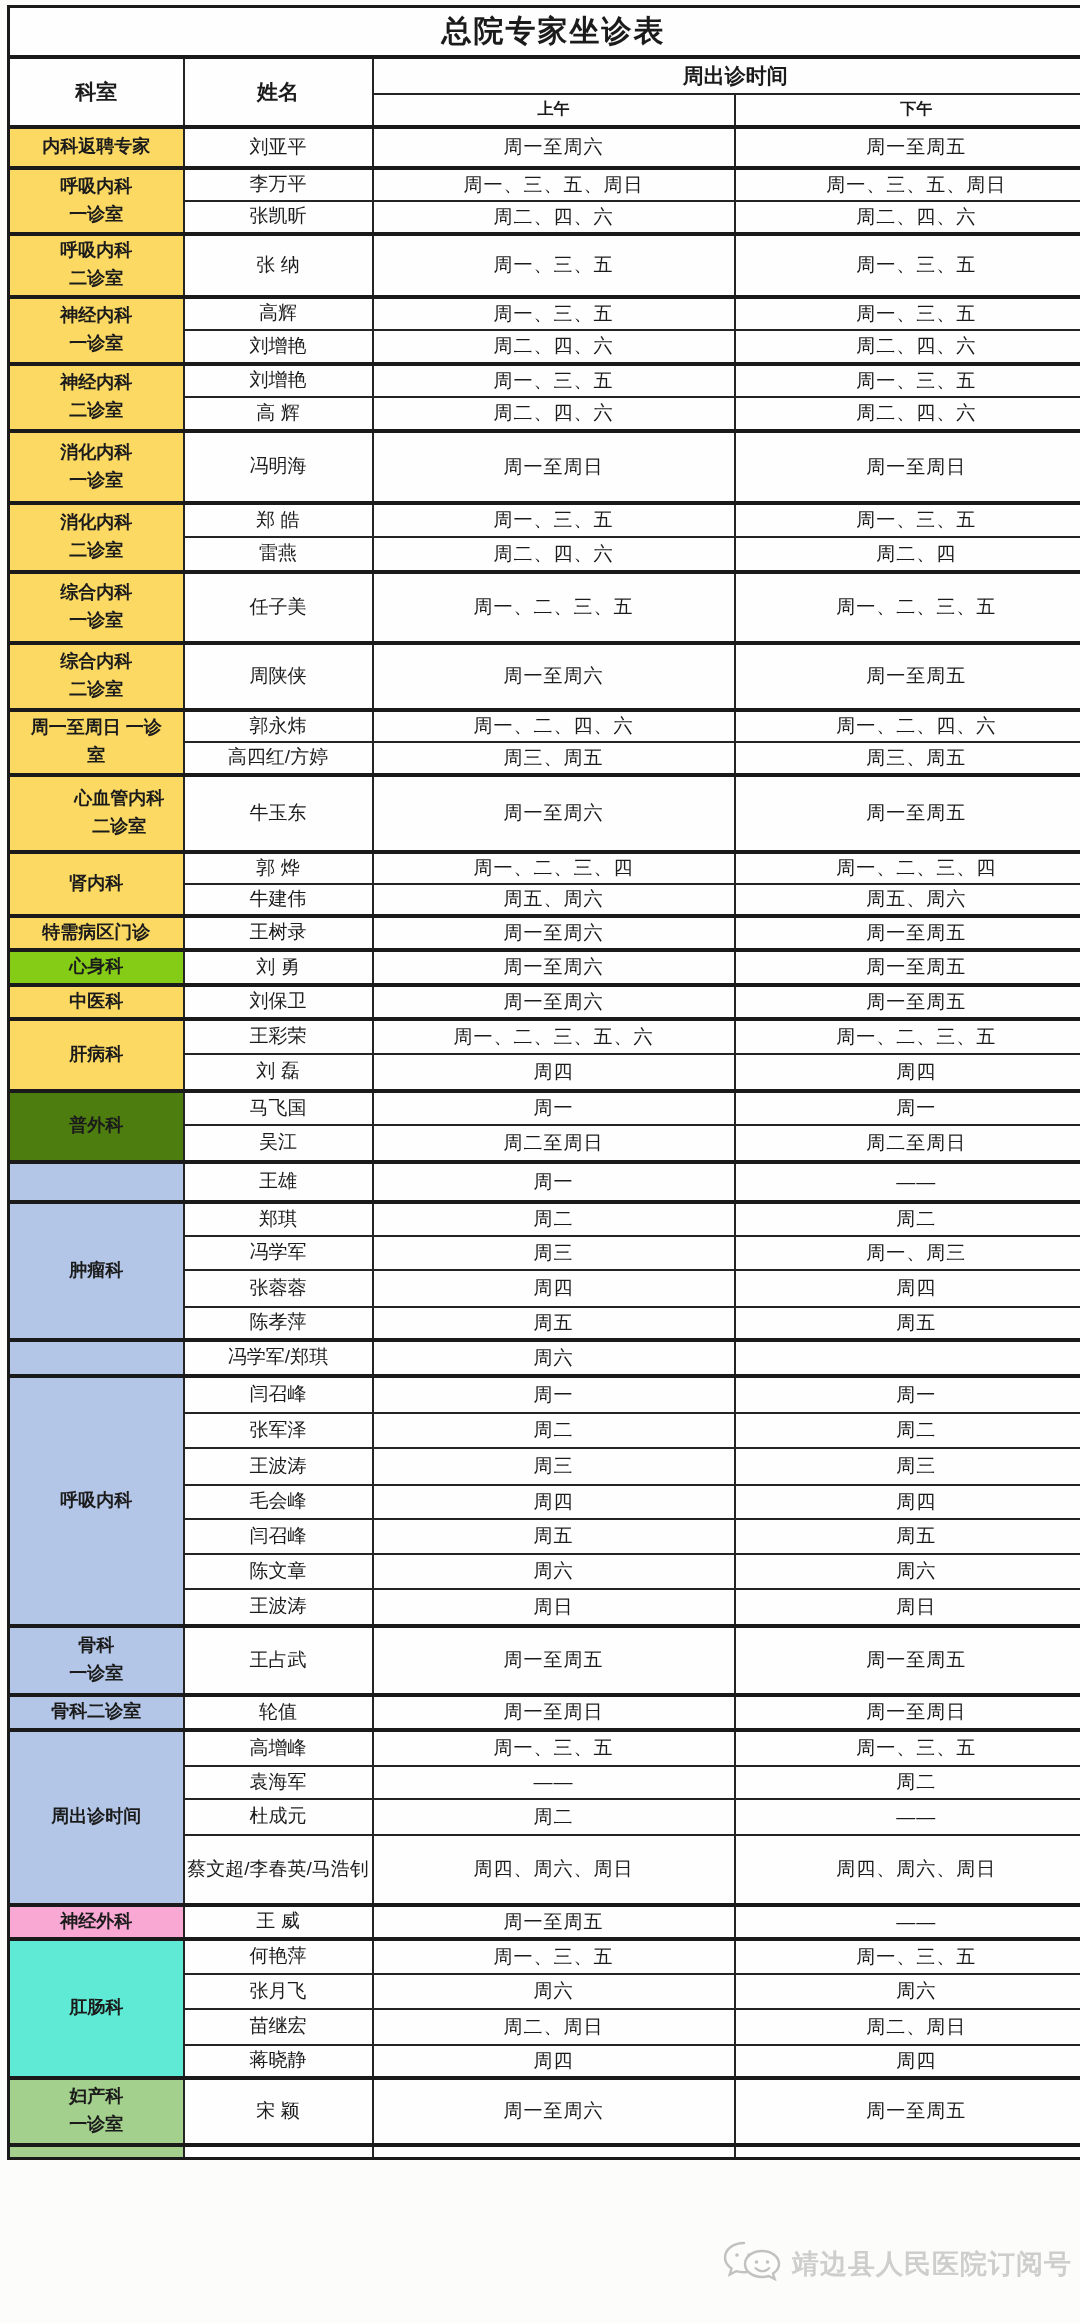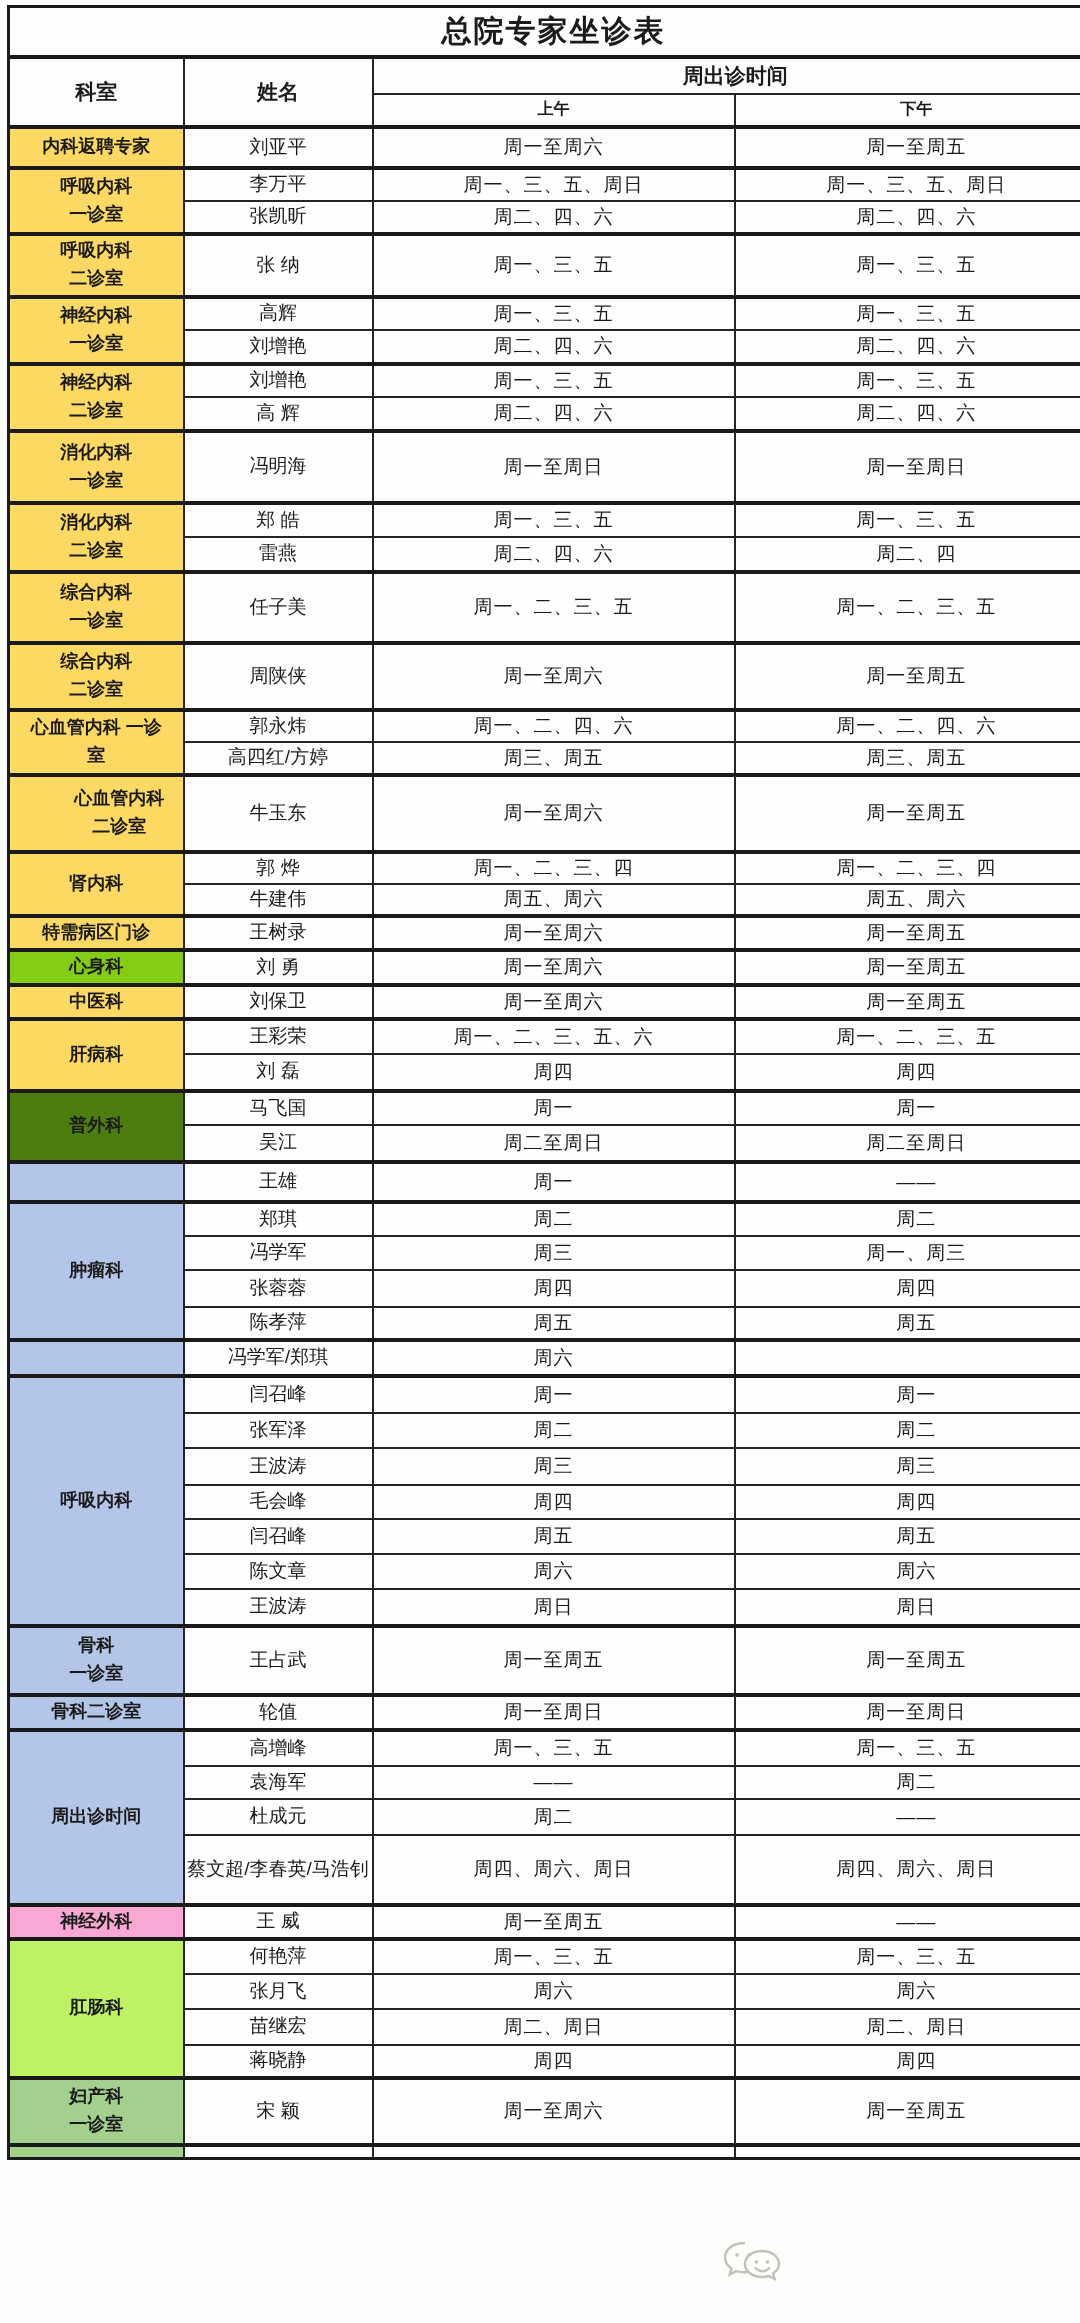--- a/index.html
+++ b/index.html
@@ -143,21 +143,21 @@
         <td class="pm">周一、二、三、五</td>
       </tr>
       <tr class="gs" style="height: 67px;">
         <td rowspan="1" class="dept" style="background: rgb(251, 217, 99);">综合内科
 二诊室</td>
         <td class="name">周陕侠</td>
         <td class="am">周一至周六</td>
         <td class="pm">周一至周五</td>
       </tr>
       <tr class="gs" style="height: 32px;">
-        <td rowspan="2" class="dept" style="background: rgb(251, 217, 99);">心血管内科 一诊
+        <td rowspan="2" class="dept" style="background: rgb(251, 217, 99);">周一至周日 一诊
 室</td>
         <td class="name">郭永炜</td>
         <td class="am">周一、二、四、六</td>
         <td class="pm">周一、二、四、六</td>
       </tr>
       <tr style="height: 33px;">
         <td class="name">高四红/方婷</td>
         <td class="am">周三、周五</td>
         <td class="pm">周三、周五</td>
       </tr>
@@ -322,21 +322,21 @@
         <td class="am">周四、周六、周日</td>
         <td class="pm">周四、周六、周日</td>
       </tr>
       <tr class="gs" style="height: 34px;">
         <td rowspan="1" class="dept" style="background: #f9a8d4;">神经外科</td>
         <td class="name">王 威</td>
         <td class="am">周一至周五</td>
         <td class="pm">——</td>
       </tr>
       <tr class="gs" style="height: 35px;">
-        <td rowspan="4" class="dept" style="background: #bef264;">肛肠科</td>
+        <td rowspan="4" class="dept" style="background: #5eead4;">肛肠科</td>
         <td class="name">何艳萍</td>
         <td class="am">周一、三、五</td>
         <td class="pm">周一、三、五</td>
       </tr>
       <tr style="height: 35px;">
         <td class="name">张月飞</td>
         <td class="am">周六</td>
         <td class="pm">周六</td>
       </tr>
       <tr style="height: 36px;">
@@ -370,13 +370,14 @@
     <svg width="62" height="44" viewBox="0 0 62 44" fill="none" xmlns="http://www.w3.org/2000/svg">
       <path d="M22 3 C11 3 3 9.5 3 17.5 c0 4.5 2.5 8.3 6.5 11 l-1.8 6 6.3-3.3 c2.2.7 4.6 1.1 8 1.1 1 0 2-.1 3-.2" stroke="#9a9a96" stroke-width="2.4" fill="none" stroke-linecap="round"></path>
       <circle cx="15" cy="15" r="1.8" fill="#9a9a96"></circle>
       <circle cx="27" cy="15" r="1.8" fill="#9a9a96"></circle>
       <path d="M40 11 c-9.5 0-17 5.6-17 13 0 7.4 7.5 13 17 13 2.4 0 4.7-.35 6.8-1l5.8 3-1.6-5.5 c3.7-2.4 6-6 6-9.5 0-7.4-7.5-13-17-13z" stroke="#9a9a96" stroke-width="2.4" fill="rgba(255,255,255,0.55)" stroke-linecap="round"></path>
       <circle cx="34.5" cy="22" r="1.8" fill="#9a9a96"></circle>
       <circle cx="45.5" cy="22" r="1.8" fill="#9a9a96"></circle>
       <path d="M33.5 28 c2 2.2 4.5 3.3 7 3.3 2.4 0 4.8-1.1 6.8-3.3" stroke="#9a9a96" stroke-width="2" fill="none" stroke-linecap="round"></path>
     </svg>
   </span>
+  <span class="wm-text" style="color: rgb(169, 169, 165);">靖边县人民医院订阅号</span>
 </div>
 
 </body></html>

